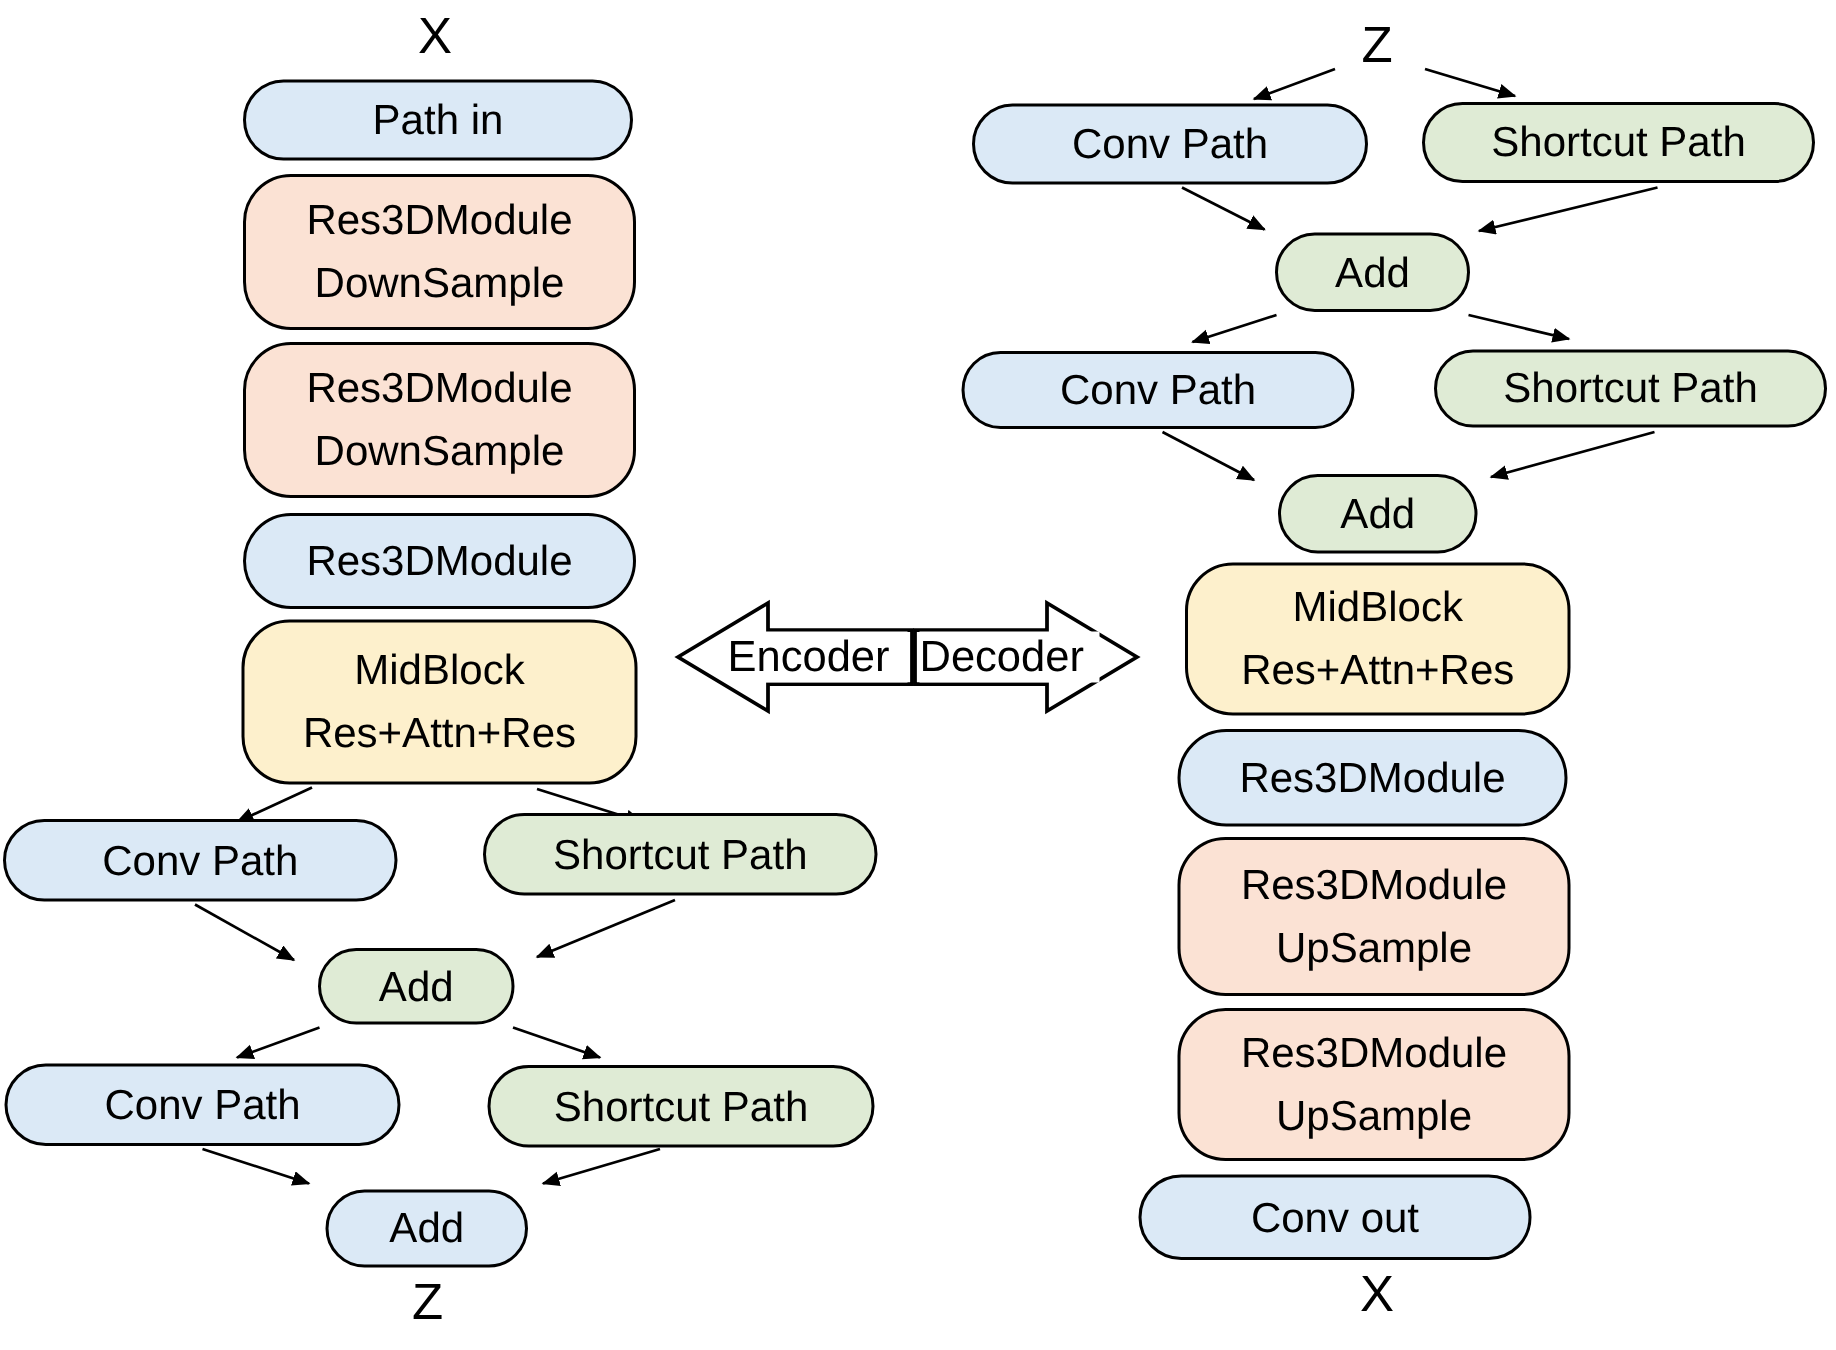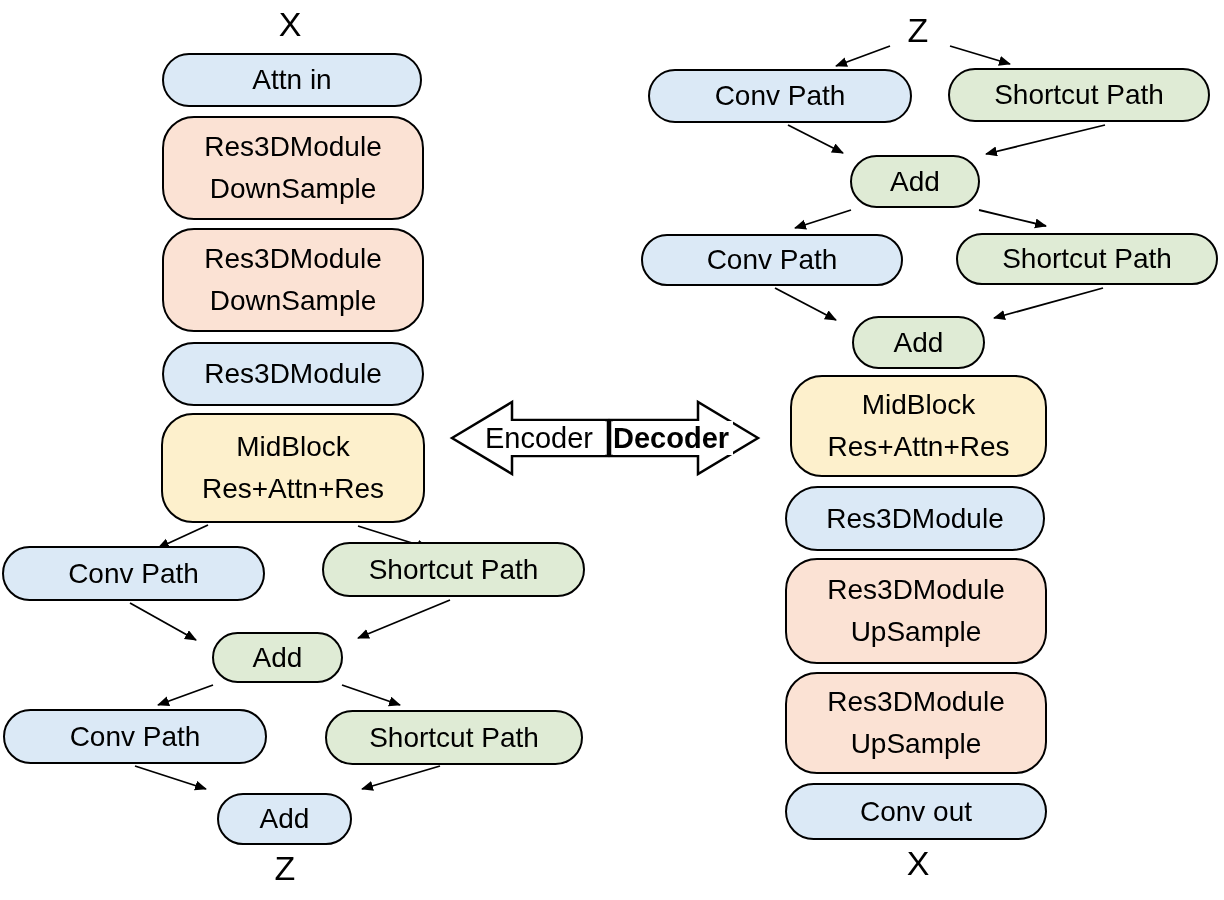--- a/index.html
+++ b/index.html
@@ -53,49 +53,49 @@
       <line x1="775" y1="288" x2="836" y2="320" marker-end="url(#ah)"></line>
       <line x1="1103" y1="288" x2="994" y2="318" marker-end="url(#ah)"></line>
     </g>
     <g stroke="#000" stroke-width="2.5" fill="#ffffff">
       <polygon points="452,438 512,402 512,420 608,420 608,456 512,456 512,474"></polygon>
       <polygon points="758,438 698,402 698,420 610,420 610,456 698,456 698,474"></polygon>
     </g>
   </svg>
 
   <div class="iolabel" style="left:260px;top:6px;width:60px;">X</div>
-  <div class="node pill" style="left: 162px; top: 53px; width: 260px; height: 54px; background: rgb(219, 233, 246);">Attn in</div>
+  <div class="node pill" style="left: 162px; top: 53px; width: 260px; height: 54px; background: rgb(219, 233, 246);">Path in</div>
   <div class="node" style="left: 162px; top: 116px; width: 262px; height: 104px; background: rgb(251, 226, 212);">Res3DModule
 DownSample</div>
   <div class="node" style="left: 162px; top: 228px; width: 262px; height: 104px; background: rgb(251, 226, 212);">Res3DModule
 DownSample</div>
   <div class="node pill" style="left: 162px; top: 342px; width: 262px; height: 64px; background: rgb(219, 233, 246);">Res3DModule</div>
   <div class="node" style="left: 161px; top: 413px; width: 264px; height: 110px; background: rgb(253, 240, 204);">MidBlock
 Res+Attn+Res</div>
   <div class="node pill" style="left: 2px; top: 546px; width: 263px; height: 55px; background: rgb(219, 233, 246);">Conv Path</div>
   <div class="node pill" style="left: 322px; top: 542px; width: 263px; height: 55px; background: rgb(223, 235, 213);">Shortcut Path</div>
   <div class="node pill" style="left: 212px; top: 632px; width: 131px; height: 51px; background: rgb(223, 235, 213);">Add</div>
   <div class="node pill" style="left: 3px; top: 709px; width: 264px; height: 55px; background: rgb(219, 233, 246);">Conv Path</div>
   <div class="node pill" style="left: 325px; top: 710px; width: 258px; height: 55px; background: rgb(223, 235, 213);">Shortcut Path</div>
   <div class="node pill" style="left: 217px; top: 793px; width: 135px; height: 52px; background: rgb(219, 233, 246);">Add</div>
   <div class="iolabel" style="left:255px;top:850px;width:60px;">Z</div>
 
   <div class="arrowlabel" style="left:485px;top:421px;width:120px;">Encoder</div>
-  <div class="arrowlabel" style="left:613px;top:421px;width:120px;font-weight:bold;">Decoder</div>
+  <div class="arrowlabel" style="left:613px;top:421px;width:120px;">Decoder</div>
 
   <div class="iolabel" style="left:888px;top:12px;width:60px;">Z</div>
   <div class="node pill" style="left: 648px; top: 69px; width: 264px; height: 54px; background: rgb(219, 233, 246);">Conv Path</div>
   <div class="node pill" style="left: 948px; top: 68px; width: 262px; height: 54px; background: rgb(223, 235, 213);">Shortcut Path</div>
   <div class="node pill" style="left: 850px; top: 155px; width: 130px; height: 53px; background: rgb(223, 235, 213);">Add</div>
   <div class="node pill" style="left: 641px; top: 234px; width: 262px; height: 52px; background: rgb(219, 233, 246);">Conv Path</div>
   <div class="node pill" style="left: 956px; top: 233px; width: 262px; height: 52px; background: rgb(223, 235, 213);">Shortcut Path</div>
   <div class="node pill" style="left: 852px; top: 316px; width: 133px; height: 53px; background: rgb(223, 235, 213);">Add</div>
   <div class="node" style="left: 790px; top: 375px; width: 257px; height: 102px; background: rgb(253, 240, 204);">MidBlock
 Res+Attn+Res</div>
   <div class="node pill" style="left: 785px; top: 486px; width: 260px; height: 65px; background: rgb(219, 233, 246);">Res3DModule</div>
   <div class="node" style="left: 785px; top: 558px; width: 262px; height: 106px; background: rgb(251, 226, 212);">Res3DModule
 UpSample</div>
   <div class="node" style="left: 785px; top: 672px; width: 262px; height: 102px; background: rgb(251, 226, 212);">Res3DModule
 UpSample</div>
-  <div class="node pill" style="left: 785px; top: 783px; width: 262px; height: 57px; background: rgb(219, 233, 246);">Conv out</div>
+  <div class="node pill" style="left: 759px; top: 783px; width: 262px; height: 57px; background: rgb(219, 233, 246);">Conv out</div>
   <div class="iolabel" style="left:888px;top:845px;width:60px;">X</div>
 
 </div>
 
 </body></html>

